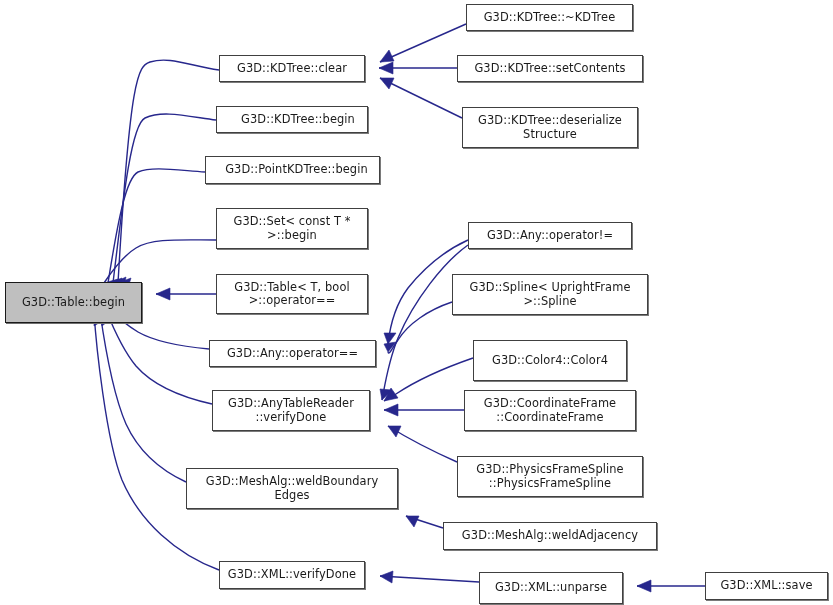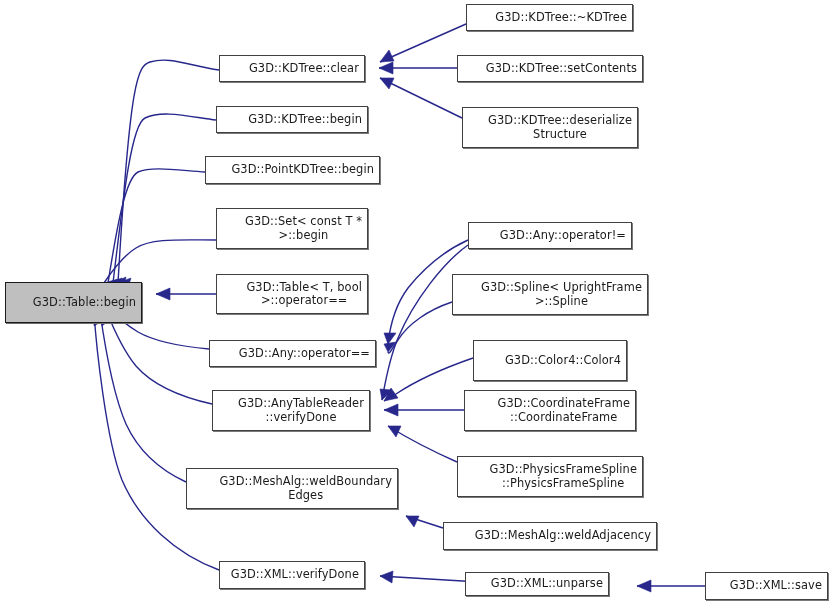--- a/index.html
+++ b/index.html
@@ -41,21 +41,21 @@
     height: 605px;
   }
   .node {
     position: absolute;
     box-sizing: border-box;
     border: 1px solid #404040;
     background: #ffffff;
     color: #1a1a1a;
     display: flex;
     align-items: center;
-    justify-content: flex-end;
+    justify-content: center;
     text-align: center;
     font-size: 11.4px;
     line-height: 13.4px;
     letter-spacing: 0.1px;
     white-space: pre-line;
     box-shadow: 1px 1px 0 0 #7a7a7a;
     cursor: pointer;
   }
   .node.root {
     background: #bfbfbf;
@@ -178,16 +178,16 @@
 Structure</span></div>
       <div class="node" style="left: 468px; top: 222px; width: 164px; height: 27px;"><span class="node-label">G3D::Any::operator!=</span></div>
       <div class="node" style="left: 452px; top: 274px; width: 196px; height: 41px;"><span class="node-label">G3D::Spline&lt; UprightFrame
 &gt;::Spline</span></div>
       <div class="node" style="left: 473px; top: 340px; width: 154px; height: 41px;"><span class="node-label">G3D::Color4::Color4</span></div>
       <div class="node" style="left: 464px; top: 390px; width: 172px; height: 41px;"><span class="node-label">G3D::CoordinateFrame
 ::CoordinateFrame</span></div>
       <div class="node" style="left: 457px; top: 456px; width: 186px; height: 41px;"><span class="node-label">G3D::PhysicsFrameSpline
 ::PhysicsFrameSpline</span></div>
       <div class="node" style="left: 443px; top: 522px; width: 214px; height: 28px;"><span class="node-label">G3D::MeshAlg::weldAdjacency</span></div>
-      <div class="node" style="left: 465px; top: 572px; width: 144px; height: 24px;"><span class="node-label">G3D::XML::unparse</span></div>
+      <div class="node" style="left: 479px; top: 572px; width: 144px; height: 32px;"><span class="node-label">G3D::XML::unparse</span></div>
       <div class="node" style="left: 705px; top: 572px; width: 123px; height: 28px;"><span class="node-label">G3D::XML::save</span></div>
     </div>
 </div>
 
 </body></html>

